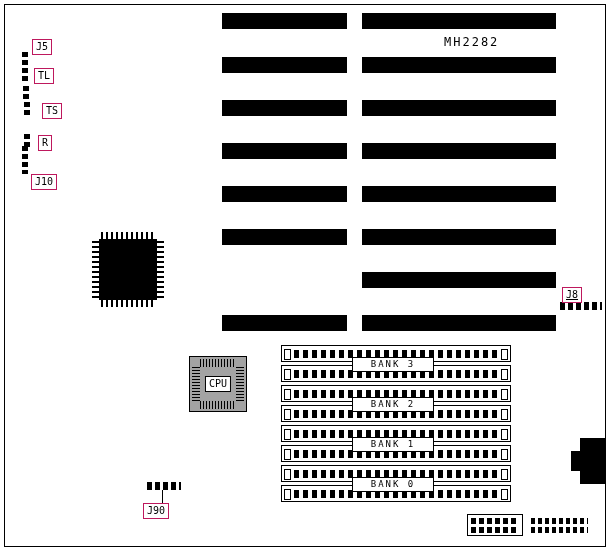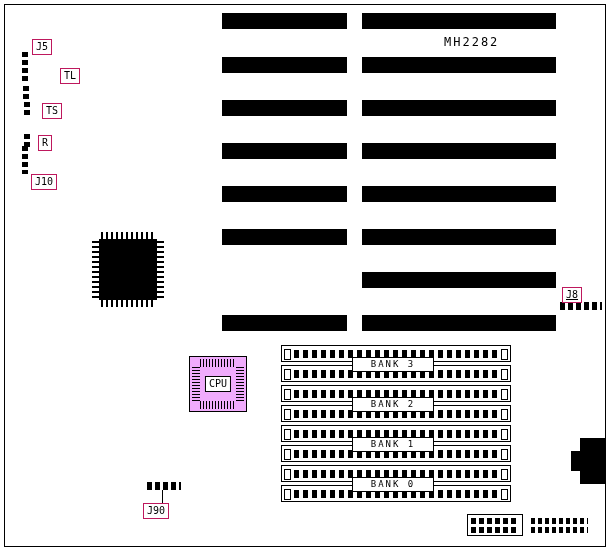--- a/index.html
+++ b/index.html
@@ -39,21 +39,21 @@
     background:repeating-linear-gradient(180deg,#000 0 2px,rgba(0,0,0,0) 2px 5px); }
   .qfp .pl { left:0; } .qfp .pr { right:0; }
 
   
   .socket { position:absolute; border:1px solid #000; background:#fff; }
   .socket .band { position:absolute; inset:4px;
     background-image:radial-gradient(#000 1px,rgba(0,0,0,0) 1.4px); background-size:5px 5px; }
   .socket .mask { position:absolute; inset:19px; background:#fff; }
 
   
-  .cpu-chip { position:absolute; border:1px solid #000; background:#f0abfc; }
+  .cpu-chip { position:absolute; border:1px solid #000; background:#a3a3a3; }
   .cpu-chip .pt,.cpu-chip .pb { position:absolute; left:10px; right:10px; height:8px;
     background:repeating-linear-gradient(90deg,#000 0 1px,rgba(0,0,0,0) 1px 3px); }
   .cpu-chip .pt { top:2px; } .cpu-chip .pb { bottom:2px; }
   .cpu-chip .pl,.cpu-chip .pr { position:absolute; top:10px; bottom:10px; width:8px;
     background:repeating-linear-gradient(180deg,#000 0 1px,rgba(0,0,0,0) 1px 3px); }
   .cpu-chip .pl { left:2px; } .cpu-chip .pr { right:2px; }
 
   .chiplabel {
     position:absolute; left:50%; top:50%; transform:translate(-50%,-50%);
     border:1px solid #000; background:#fff; font-size:10px; line-height:12px;
@@ -112,21 +112,21 @@
   <div class="slot r" style="top:100px;"></div>
   <div class="slot r" style="top:143px;"></div>
   <div class="slot r" style="top:186px;"></div>
   <div class="slot r" style="top:229px;"></div>
   <div class="slot r" style="top:272px;"></div>
   <div class="slot r" style="top:315px;"></div>
 
   <div class="vpins" style="left:22px; top:52px;  height:32px;"></div>
   <div class="box" style="left:32px; top:39px;">J5</div>
 
-  <div class="box" style="left:34px; top:68px;margin-left:26px;">TL</div>
+  <div class="box" style="left:34px; top:68px;">TL</div>
   <div class="vpins" style="left:23px; top:86px;  height:13px;"></div>
 
   <div class="vpins" style="left:24px; top:102px; height:13px;"></div>
   <div class="box" style="left:42px; top:103px;">TS</div>
 
   <div class="vpins" style="left:24px; top:134px; height:13px;"></div>
   <div class="box" style="left:38px; top:135px;">R</div>
 
   <div class="vpins" style="left:22px; top:146px; height:28px;"></div>
   <div class="box" style="left:31px; top:174px;">J10</div>

